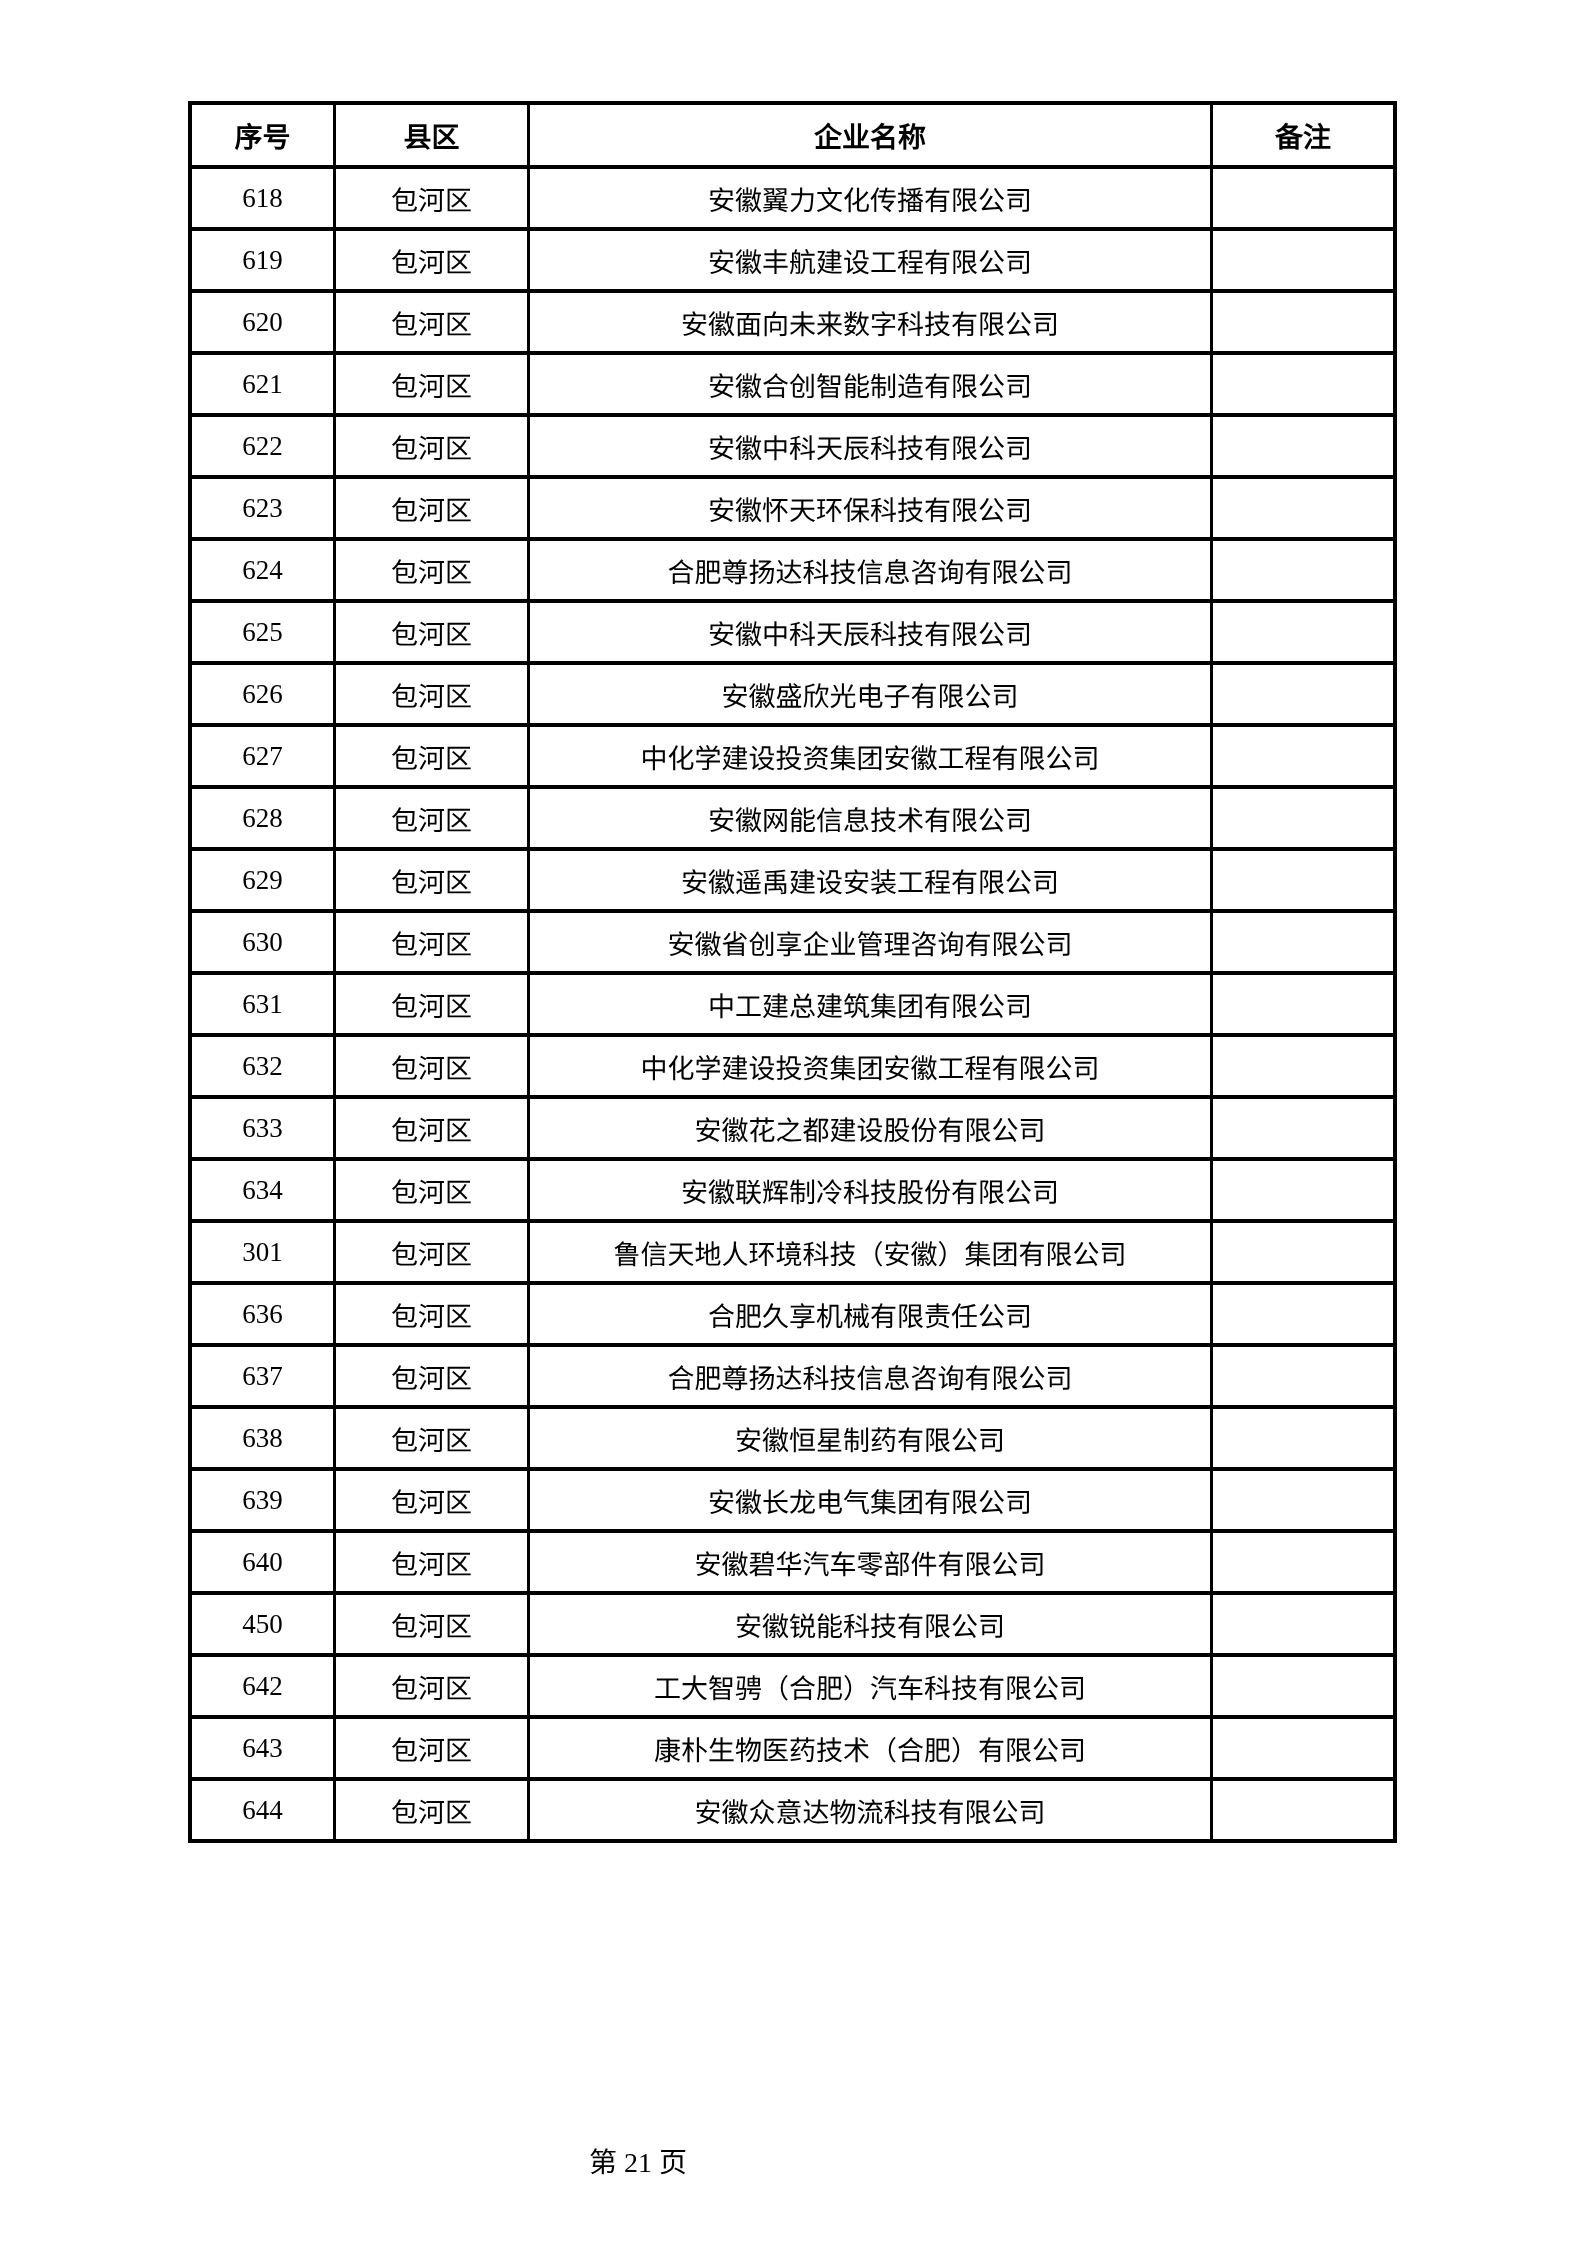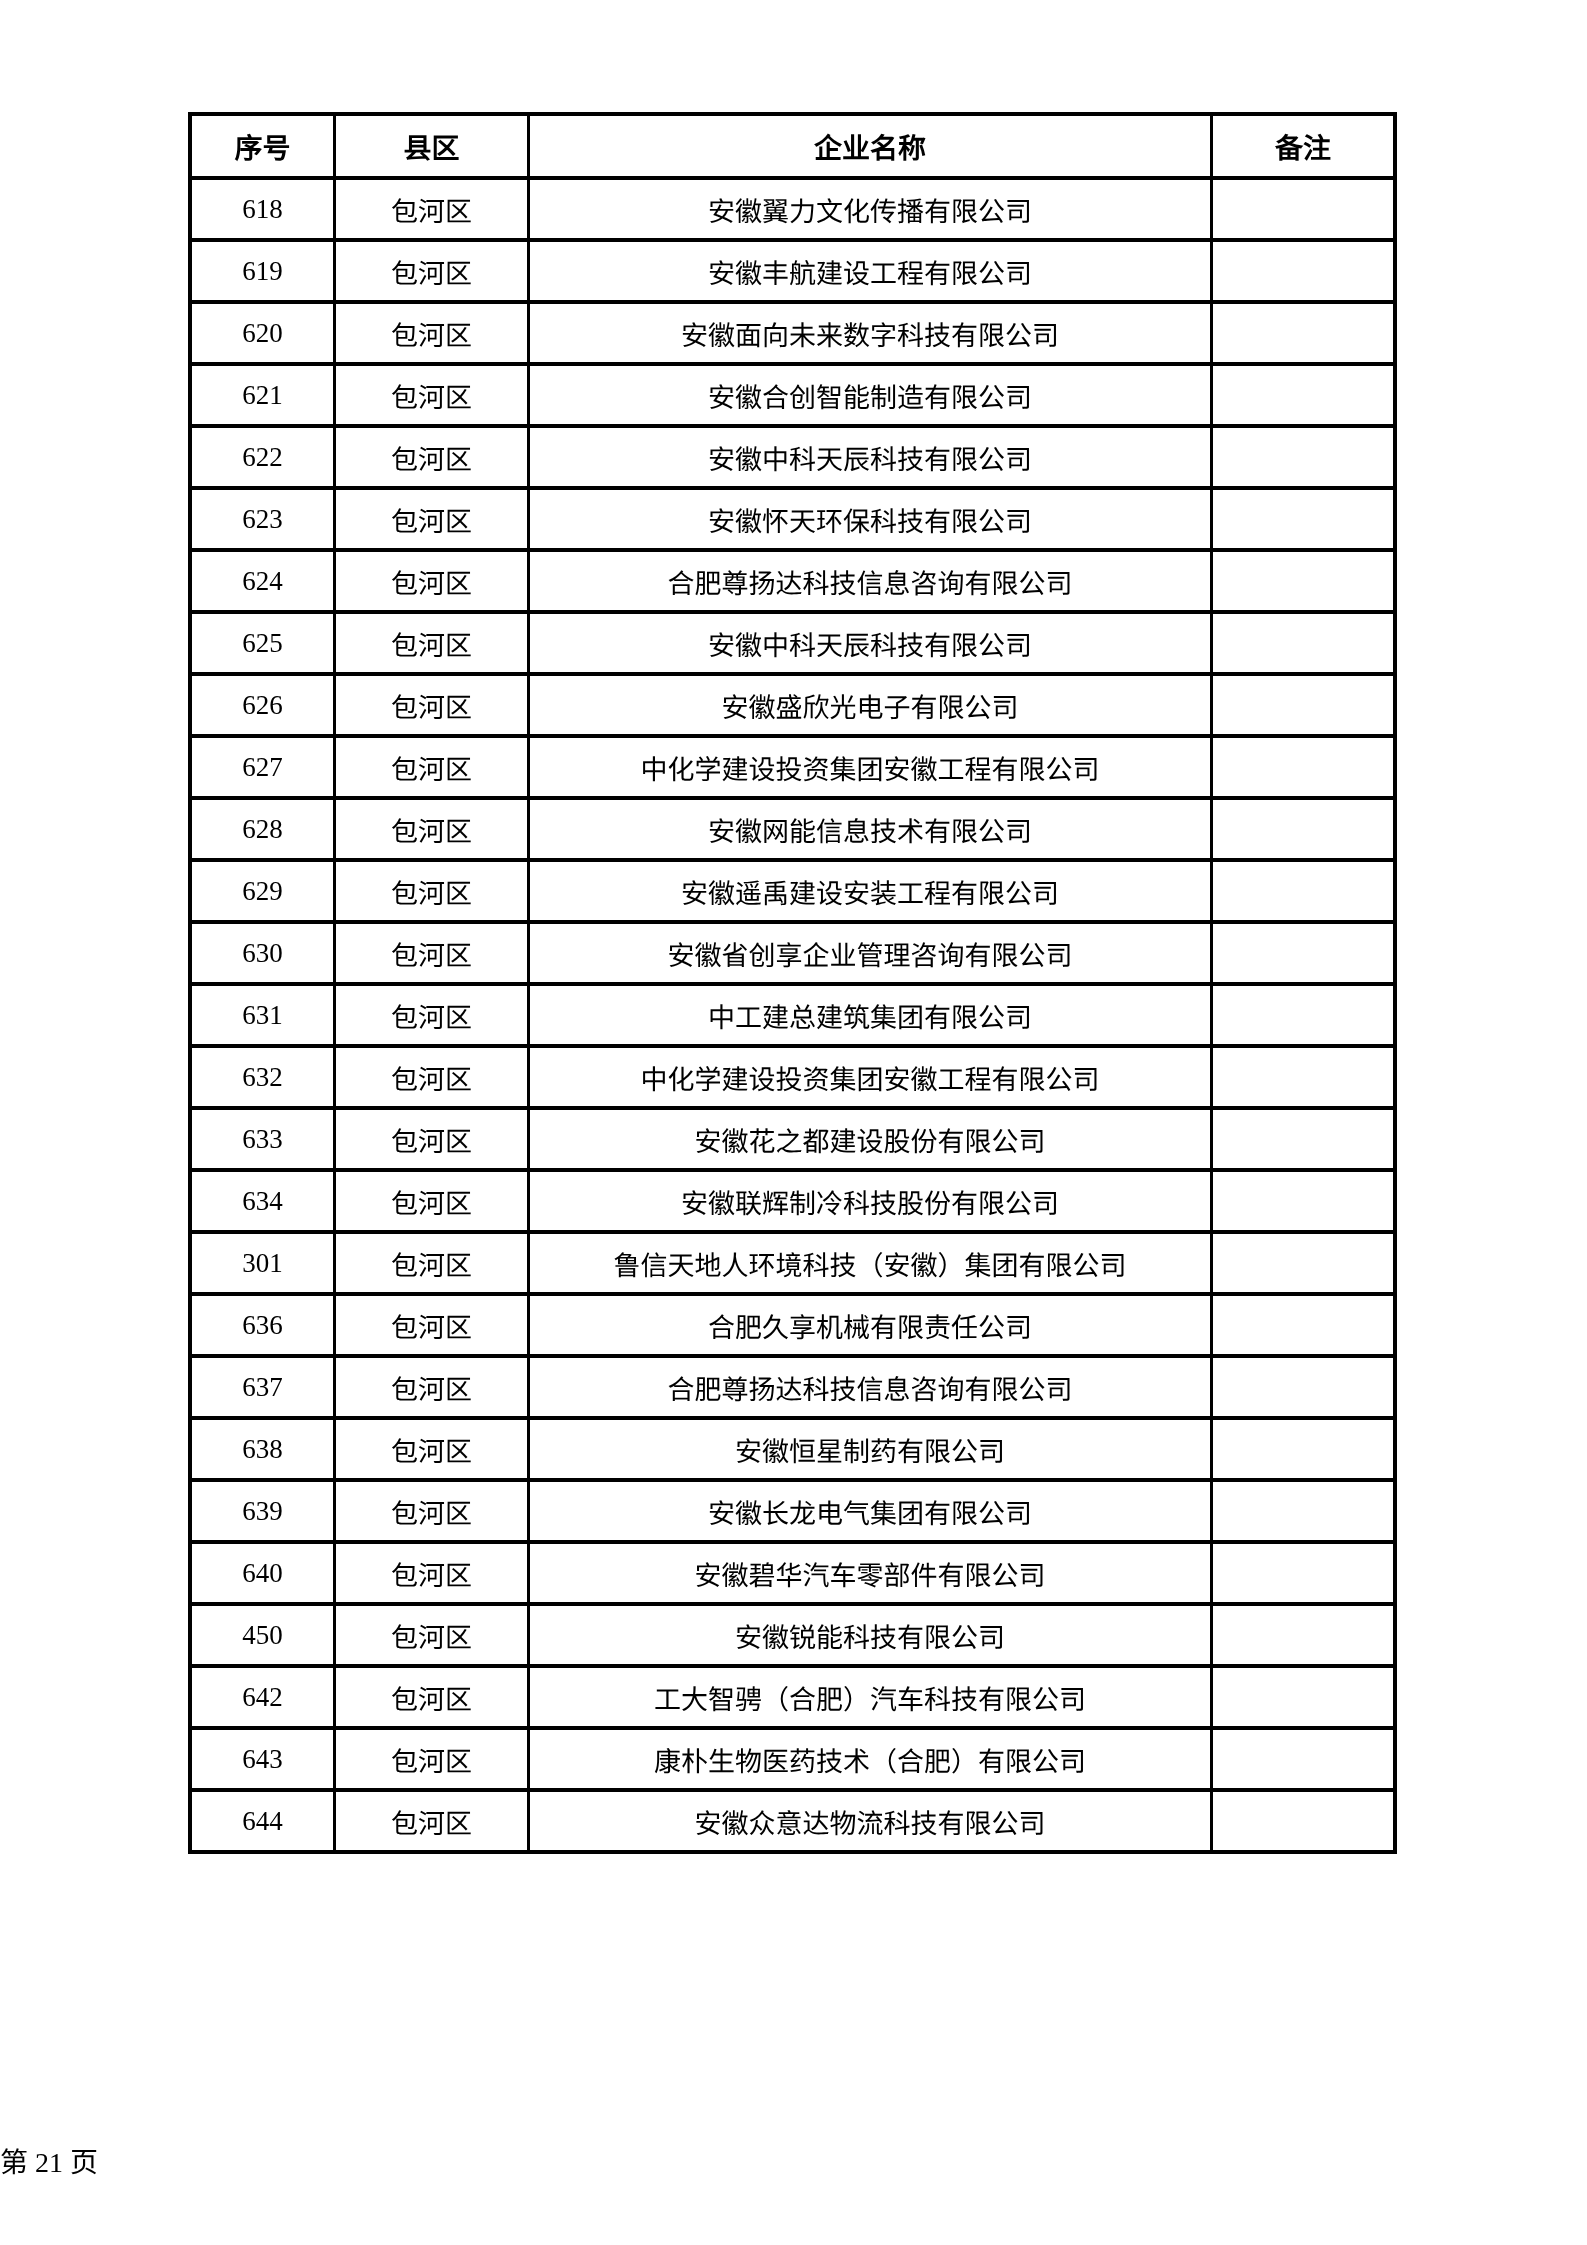--- a/index.html
+++ b/index.html
@@ -17,21 +17,21 @@
   }
   .page {
     position: relative;
     width: 1587px;
     height: 2245px;
     background: #ffffff;
   }
   table.company-table {
     position: absolute;
     left: 188px;
-    top: 112px;
+    top: 101px;
     width: 1192px;
     border-collapse: collapse;
     table-layout: fixed;
     border: 4px solid #000000;
   }
   .company-table th,
   .company-table td {
     border: 3px solid #000000;
     border-top-width: 4px;
     border-bottom-width: 4px;
@@ -53,20 +53,21 @@
   }
   .col-no       { width: 141px; }
   .col-district { width: 191px; margin-left: 29px; }
   .col-company  { width: 680px; }
   .col-remark   { width: 180px; }
   .page-footer {
     position: absolute;
     left: 0;
     top: 2140px;
     width: 1276px;
+    text-align: center;
     font-size: 28px;
     color: #000000;
   }
 </style>
 </head>
 <body>
 
 <div class="page">
 
   <table class="company-table">

